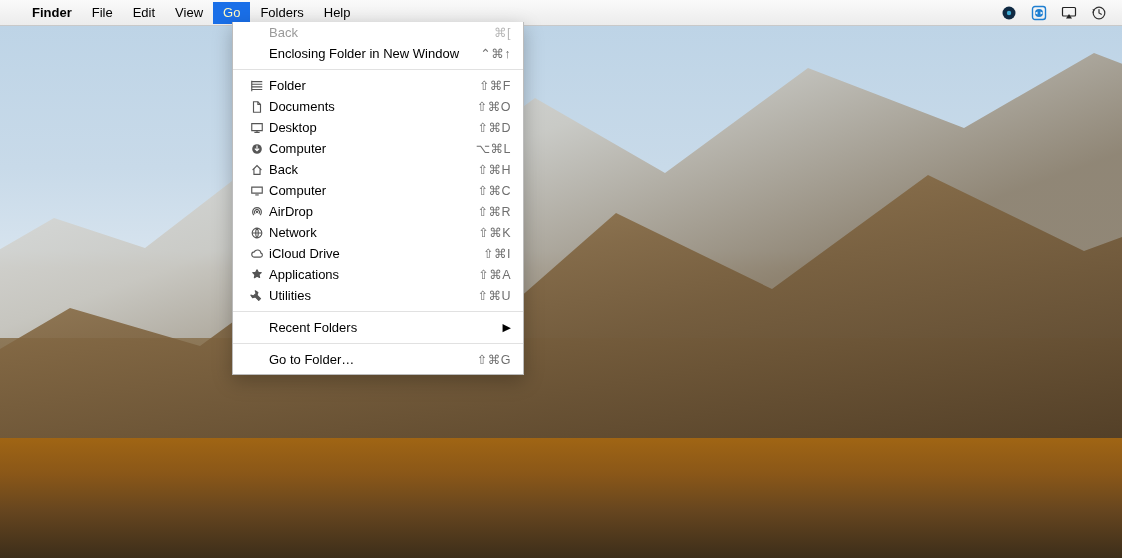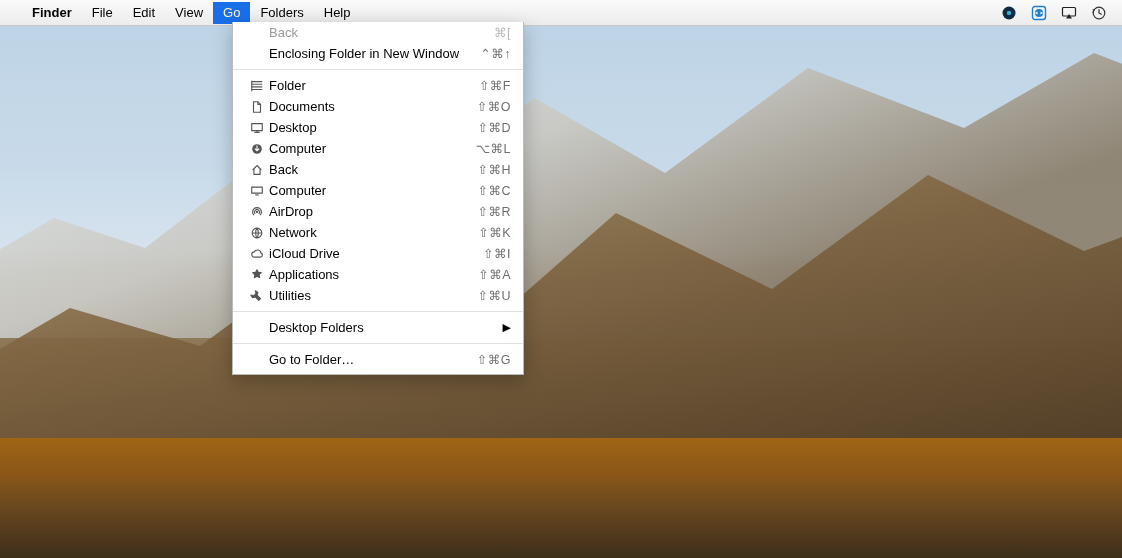--- a/index.html
+++ b/index.html
@@ -256,21 +256,21 @@
         <svg viewBox="0 0 16 16">
           <path d="M6 2l1 3-3 3-3-1 2 3 3-1 4 4 2-2-4-4 1-3z" fill="#555" stroke="#555" stroke-width="1.3" stroke-linejoin="round"></path>
         </svg>
       </span>
       <span class="label">Utilities</span>
       <span class="shortcut">⇧⌘U</span>
     </div>
     <div class="dd-sep"></div>
     <div class="dd-row">
       <span class="icon"></span>
-      <span class="label">Desktop Folders</span>
+      <span class="label">Recent Folders</span>
       <span class="submenu-arrow">▶</span>
     </div>
     <div class="dd-sep"></div>
     <div class="dd-row">
       <span class="icon"></span>
       <span class="label">Go to Folder…</span>
       <span class="shortcut">⇧⌘G</span>
     </div>
   </div>
 

